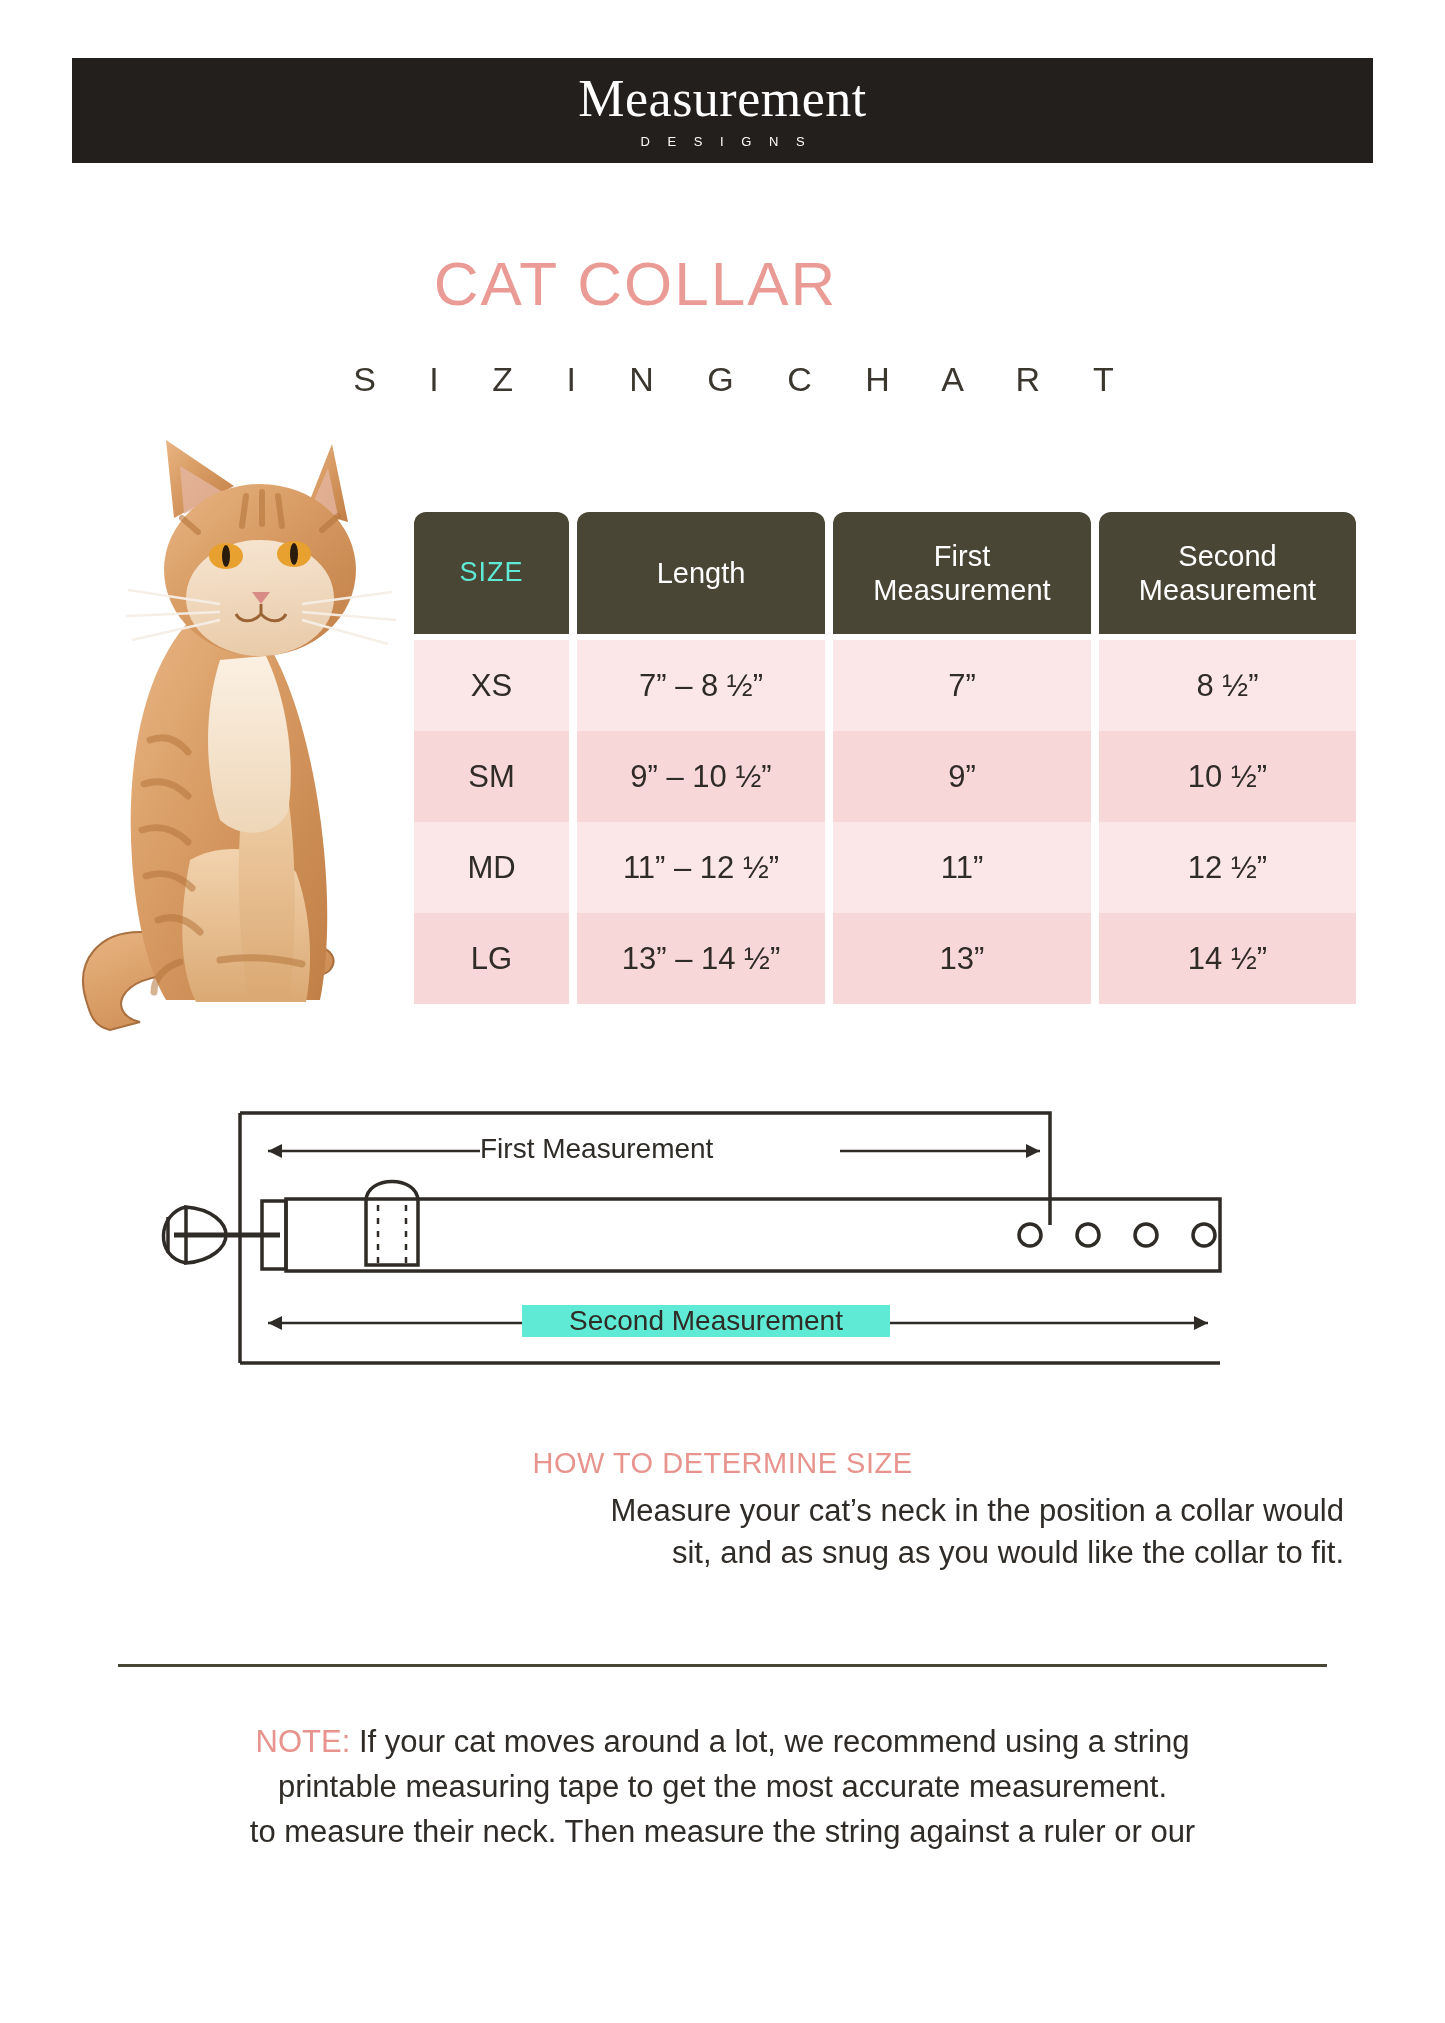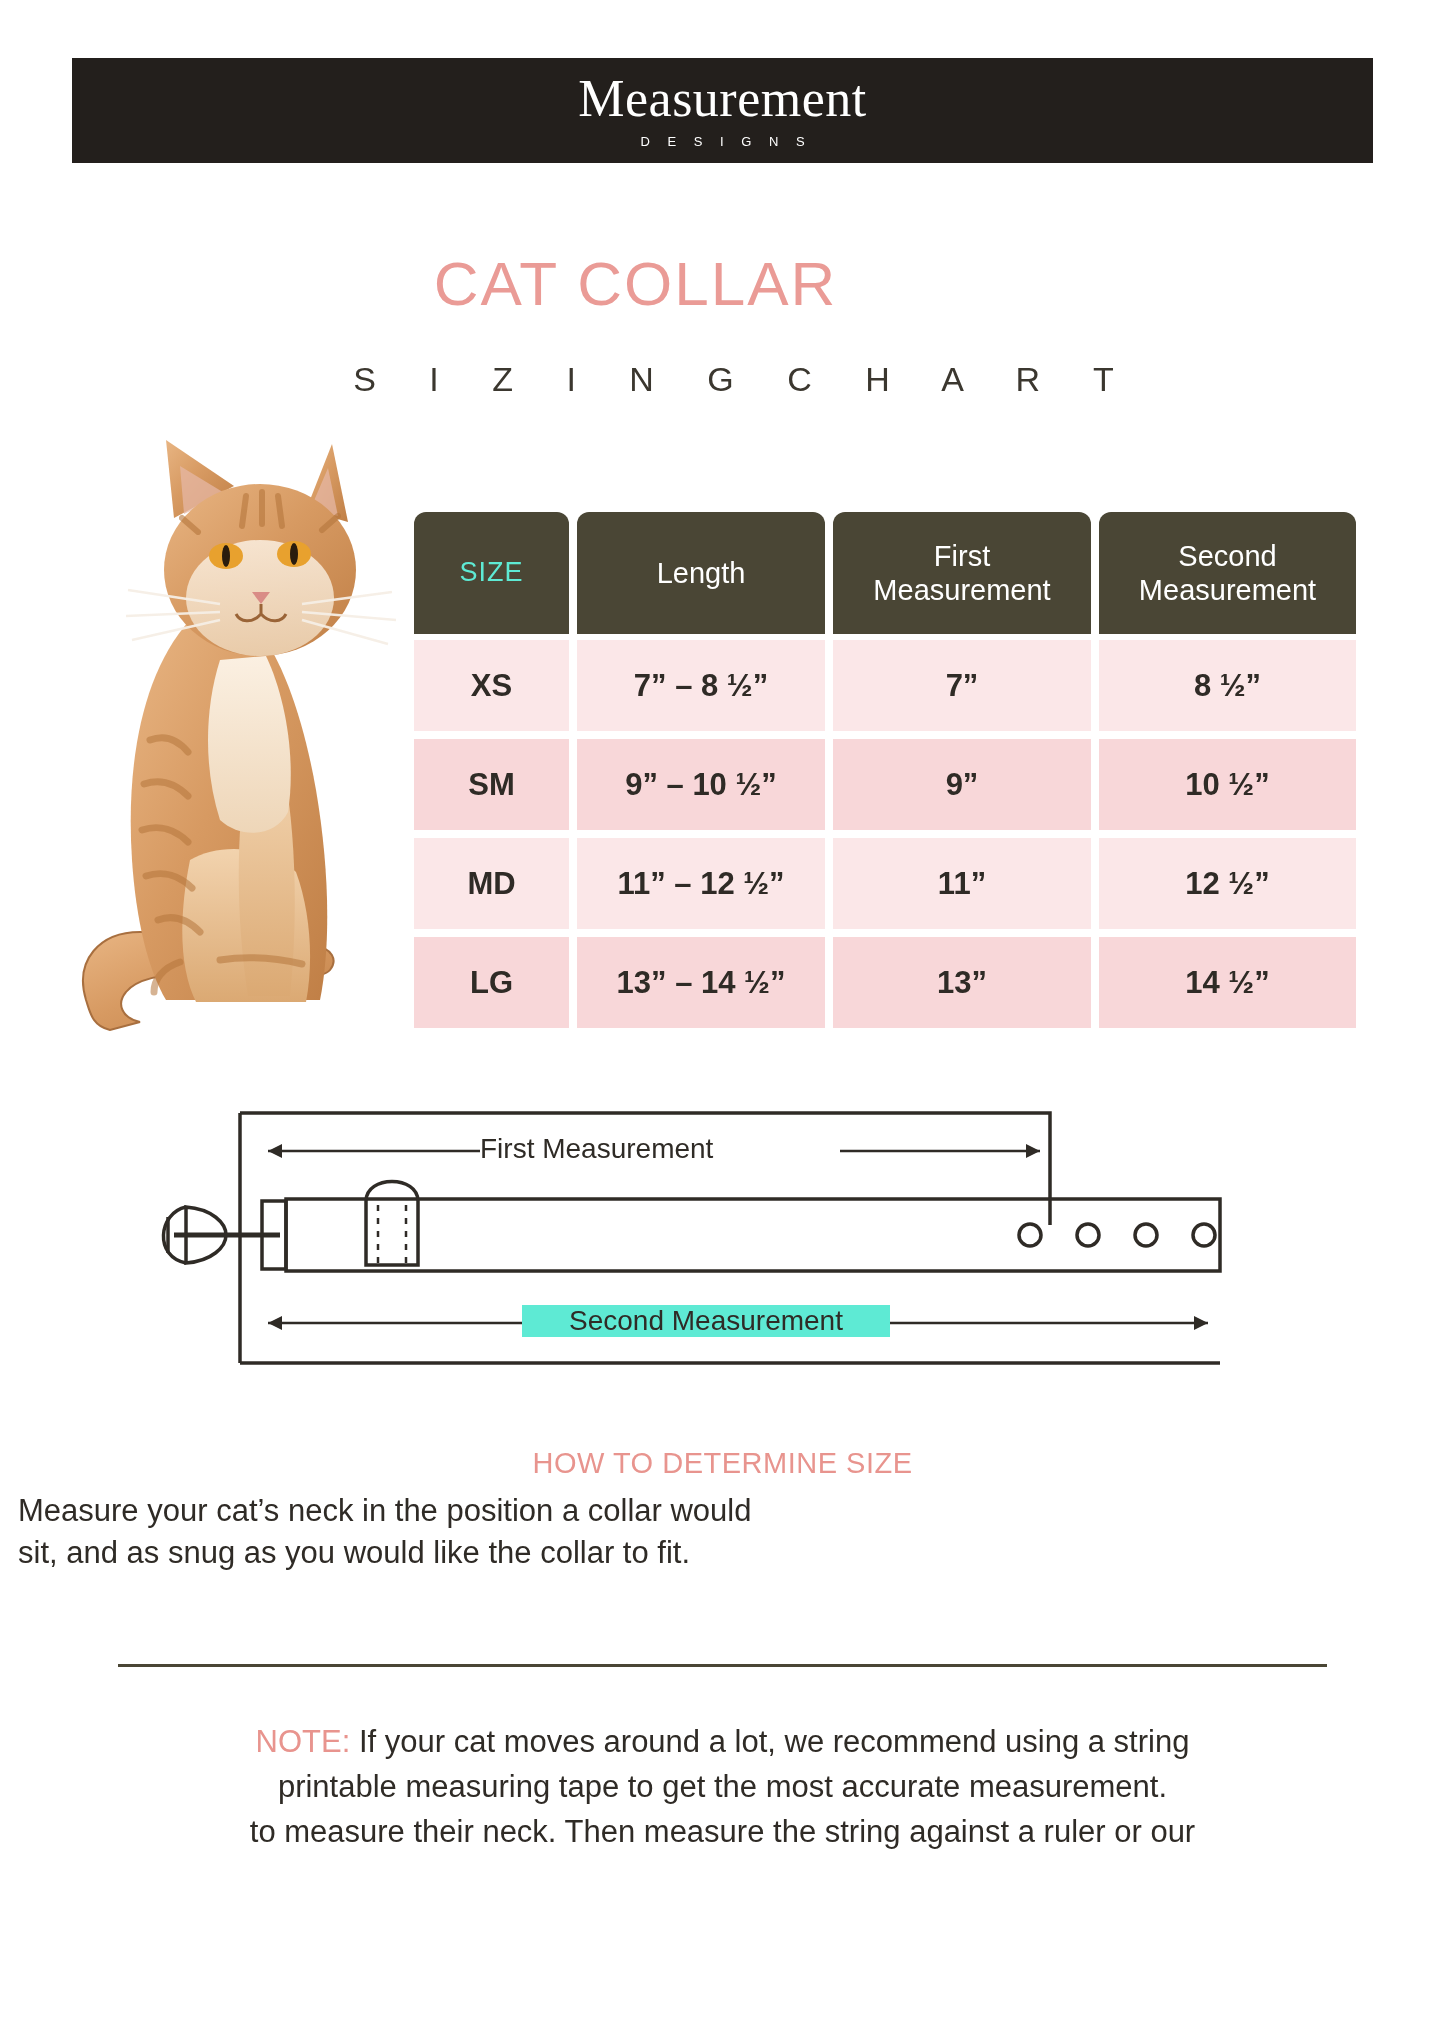--- a/index.html
+++ b/index.html
@@ -116,21 +116,21 @@
   .tbody .cell {
     height: 91px;
     display: flex;
     align-items: center;
     justify-content: center;
     color: #2f2b26;
     font-size: 31px;
   }
   .tbody .r-odd .cell { background: #fbe7e8; }
   .tbody .r-even .cell { background: #f8d7d9; }
-  .tbody .trow { margin-bottom: 8px; font-weight: bold; }
+  .tbody .trow { margin-bottom: 0; }
 
   
   .diagram {
     position: absolute;
     left: 150px;
     top: 1105px;
     width: 1160px;
     height: 290px;
   }
 
@@ -140,24 +140,24 @@
     left: 0;
     top: 1447px;
     width: 1445px;
     text-align: center;
     color: #e8948e;
     font-size: 29px;
     letter-spacing: 0.5px;
   }
   .howto-body {
     position: absolute;
-    left: 18px;
+    left: 4px;
     top: 1490px;
     width: 1340px;
-    text-align: left;
+    text-align: right;
     color: #2f2b26;
     font-size: 31px;
     line-height: 1.35;
   }
 
   
   .divider {
     position: absolute;
     left: 118px;
     top: 1664px;

